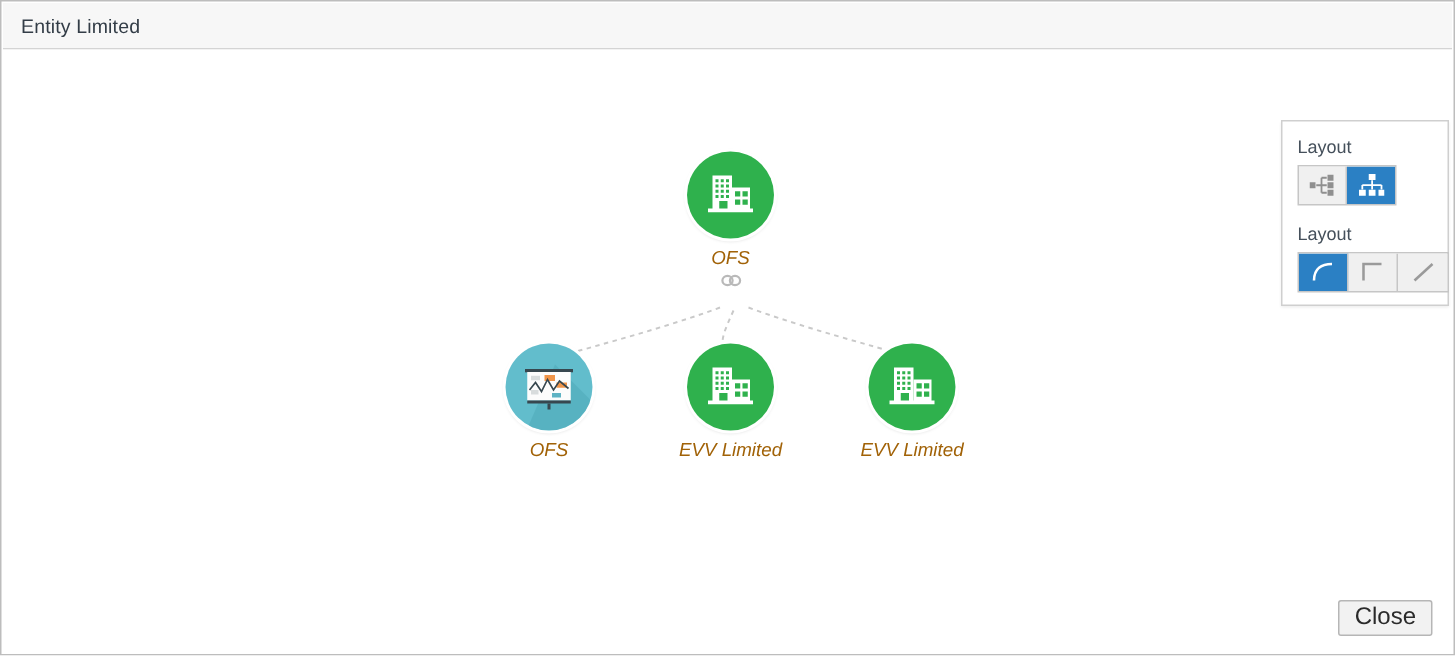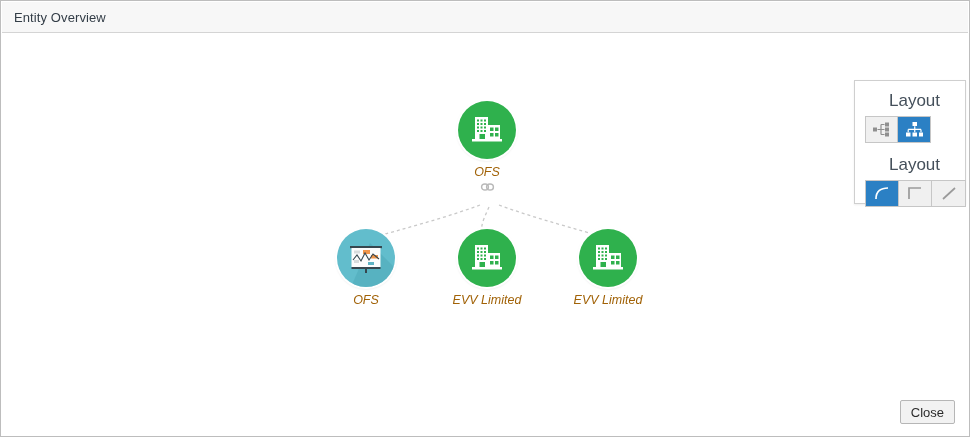--- a/index.html
+++ b/index.html
@@ -94,24 +94,23 @@
     top: 47px;
     width: 112px;
     height: 124px;
     box-sizing: border-box;
     background: #ffffff;
     border: 1px solid #cfcfcf;
     box-shadow: 0 1px 2px rgba(0,0,0,0.07);
     padding: 10px 0 0 10px;
   }
   .panel-heading {
-    font-size: 17px;
+    font-size: 12px;
     color: #45505b;
     margin-bottom: 5px;
-    margin-left: 24px;
   }
   .btn-group {
     display: flex;
     border: 1px solid #c6c6c6;
     width: max-content;
     overflow: hidden;
   }
   .seg-btn {
     width: 32px;
     height: 25px;
@@ -137,36 +136,36 @@
     height: 48px;
     background: #ffffff;
   }
   #close-button {
     position: absolute;
     right: 13px;
     top: 12px;
     min-width: 46px;
     height: 24px;
     padding: 0 10px;
-    font-size: 13px;
+    font-size: 16px;
     font-family: "Liberation Sans", sans-serif;
     color: #2b2b2b;
     background: #f2f2f2;
     border: 1px solid #b6b6b6;
     border-radius: 2px;
     cursor: pointer;
   }
 </style>
 </head>
 <body>
 
 <div id="app">
 
   <div id="titlebar">
-    <span class="title-text">Entity Overview</span>
+    <span class="title-text">Entity Limited</span>
   </div>
 
   <div id="canvas">
 
     <svg id="graph-svg" width="966" height="355">
 
       <g>
         <path d="M 478 172 C 440 186, 400 196, 366 206" fill="none" stroke="#c9c9c9" stroke-width="1.3" stroke-dasharray="3,3"></path>
         <polygon points="366,200 352,208 366,213" fill="#b8b8b8"></polygon>
       </g>

